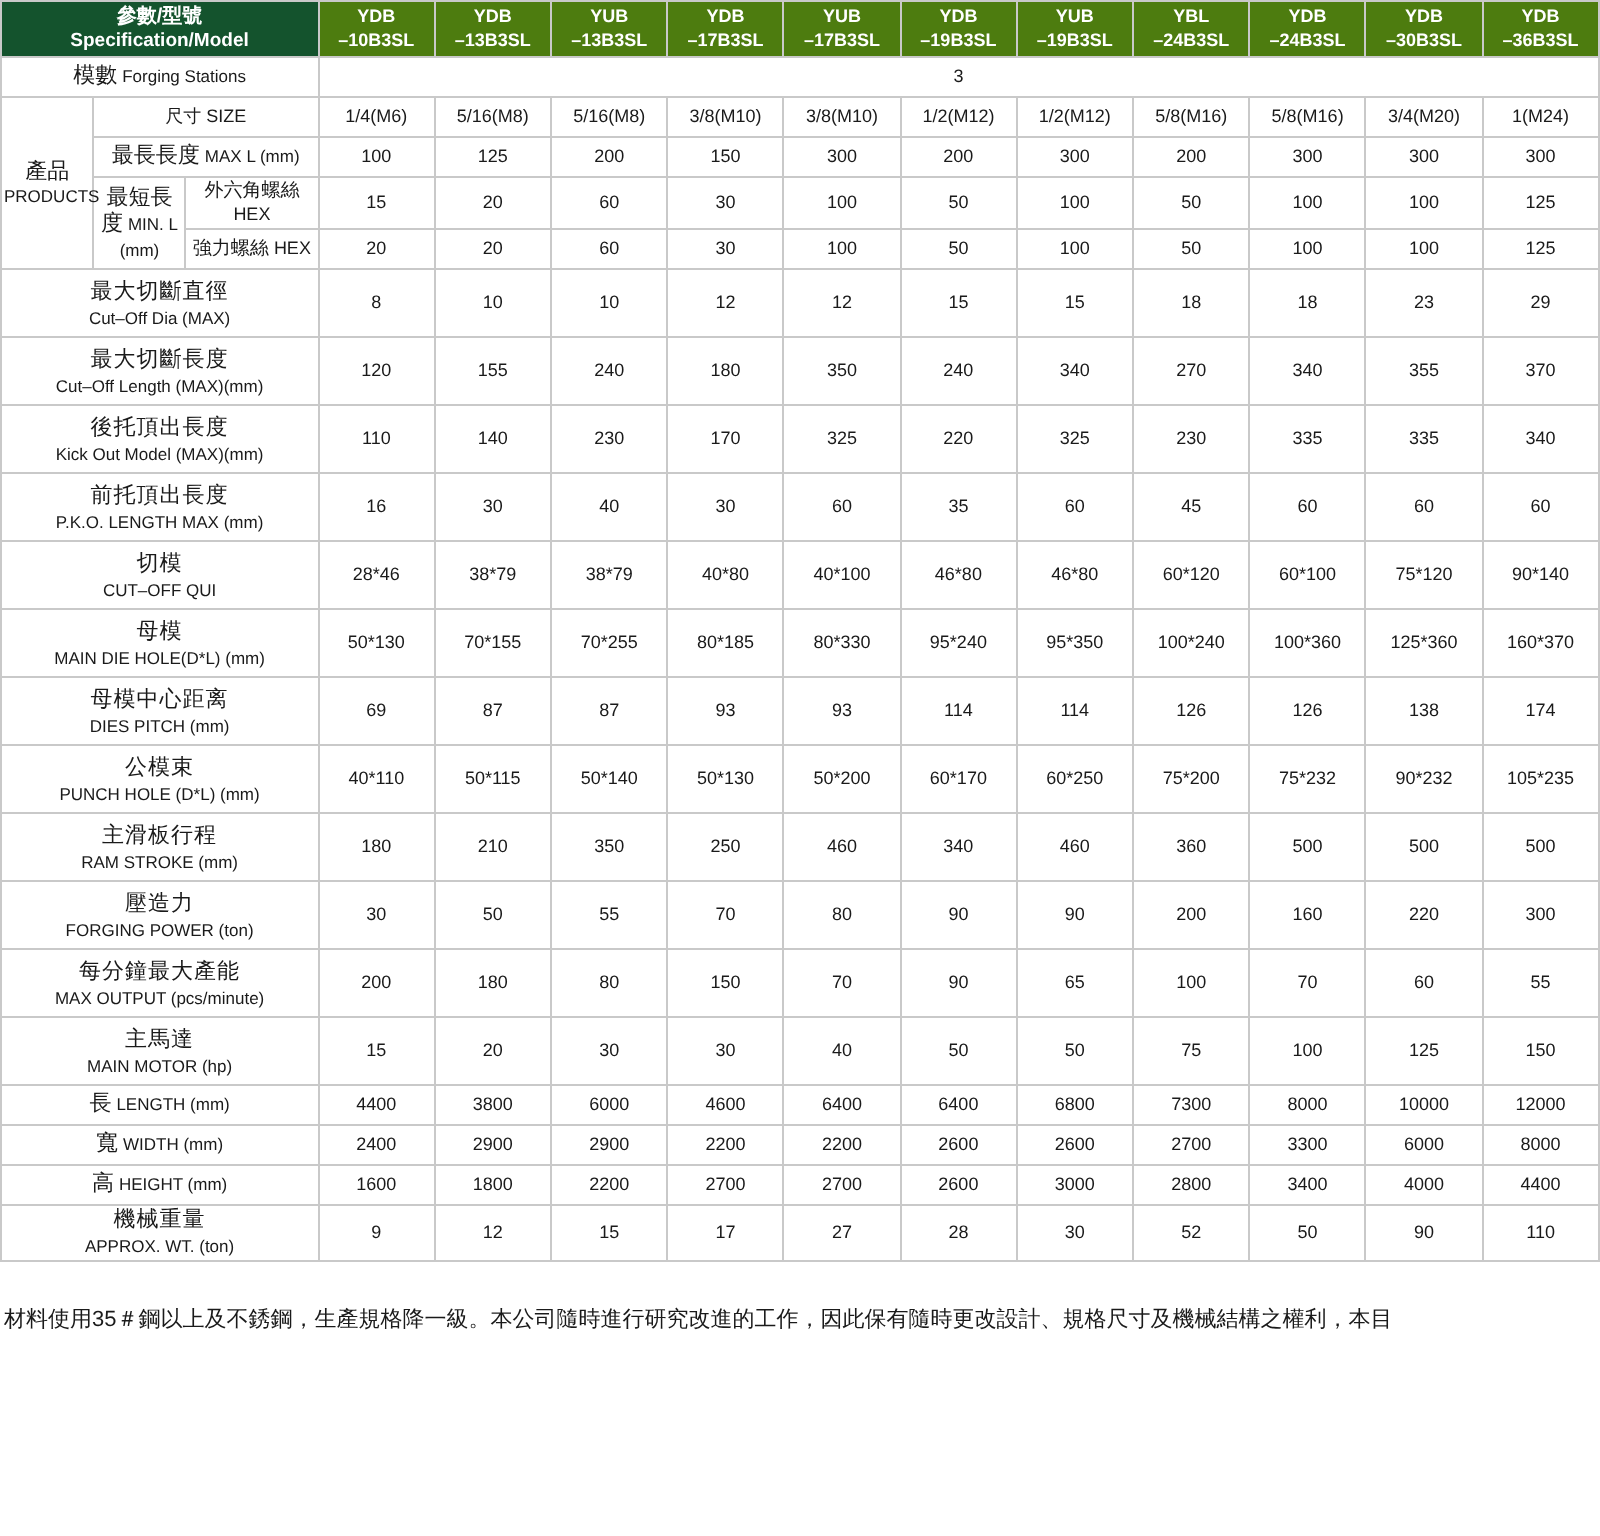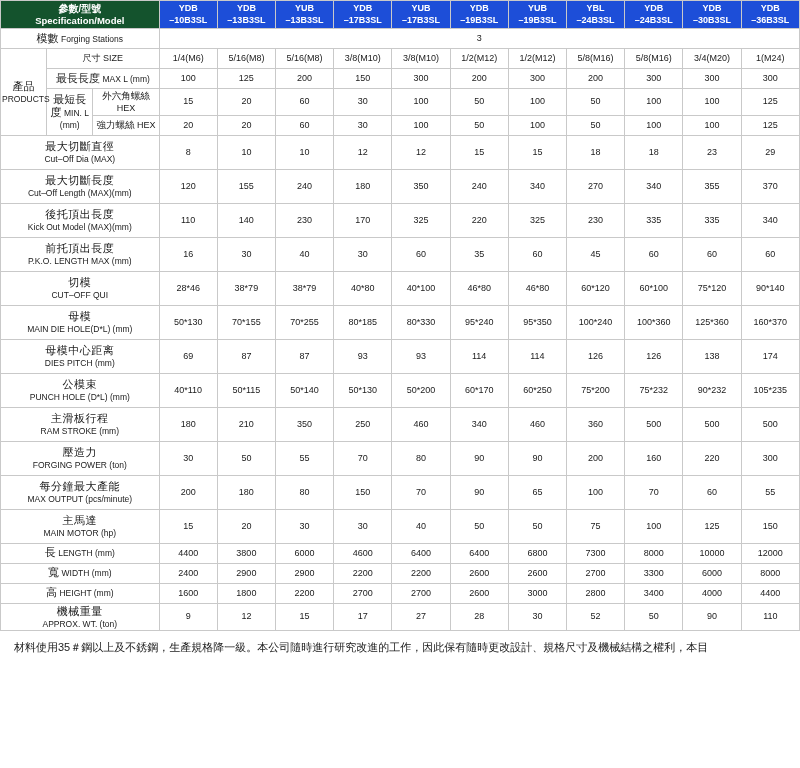--- a/index.html
+++ b/index.html
@@ -38,21 +38,21 @@
     display: block;
     font-size: 10px;
     line-height: 1.3;
   }
   .hdr-cell .en {
     display: block;
     font-size: 9.5px;
     line-height: 1.3;
   }
   .model-cell {
-    background: #1d4ed8;
+    background: #4d7c0f;
     color: #ffffff;
     font-weight: bold;
     border: 1px solid #ef8833;
     font-size: 10px;
     line-height: 1.35;
   }
   .model-cell span { display: block; }
   .rowlabel {
     text-align: left;
     padding-left: 5px;
@@ -88,22 +88,22 @@
     font-size: 8.5px;
     line-height: 1.2;
     padding-left: 2px;
     padding-right: 2px;
   }
   .sub-label .zh { font-size: 9.5px; margin-top: 27px; }
   .tall { height: 34px; }
   .med { height: 26px; }
   .short { height: 20px; }
   .notes {
-    margin-top: 8px;
-    padding: 0 14px;
+    margin-top: 21px;
+    padding: 0 2px;
     font-size: 10.5px;
     line-height: 1.55;
     color: #1a1a1a;
   }
   .notes .zh-note { font-size: 11px; }
   .notes .en-note { font-size: 10.5px; }
 </style>
 </head>
 <body>
 

